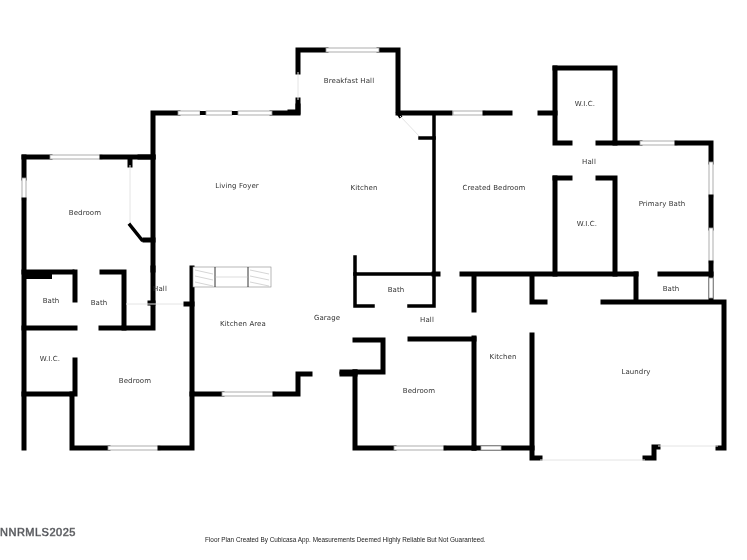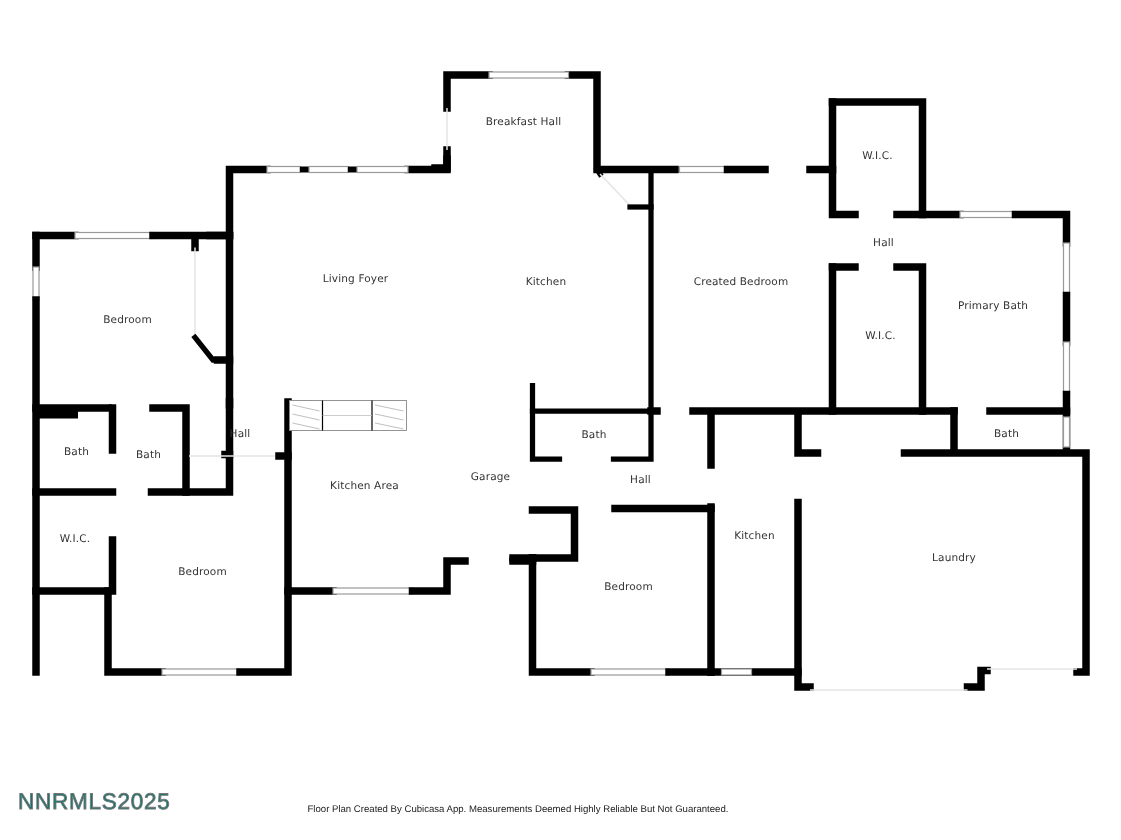--- a/index.html
+++ b/index.html
@@ -1,21 +1,21 @@
 <!DOCTYPE html>
 <html><head>
 <meta charset="utf-8">
 <style>
   html, body { margin:0; padding:0; background:#ffffff; }
   body { width:747px; height:560px; position:relative; overflow:hidden; font-family:"DejaVu Sans", sans-serif; }
   #plan { position:absolute; left:0; top:0; width:747px; height:560px; }
   .lbl { position:absolute; font-size:7px; color:#333; white-space:nowrap; transform:translate(-50%,-50%); letter-spacing:0.1px; }
   .footer { position:absolute; left:205px; top:536px; font-size:6.4px; color:#222; white-space:nowrap; font-family:"Liberation Sans", sans-serif; }
-  .wm { position:absolute; left:0; top:526px; font-size:15px; color:#0f766e; font-family:"Liberation Sans", sans-serif; letter-spacing:0.5px;
-        -webkit-text-stroke:0.6px #777; font-weight:300;padding-left:12px; }
+  .wm { position:absolute; left:0; top:526px; font-size:11px; color:#0f172a; font-family:"Liberation Sans", sans-serif; letter-spacing:0.5px;
+        -webkit-text-stroke:0.6px #777; font-weight:300; }
   .w { stroke:#000; stroke-width:5; fill:none; stroke-linecap:square; }
   .wt { stroke:#000; stroke-width:3.5; fill:none; stroke-linecap:square; }
   .win { fill:#fff; stroke:#999; stroke-width:0.8; }
   .door { stroke:#e4e4e4; stroke-width:1; fill:none; }
 </style>
 </head>
 <body>
 
 <svg id="plan" viewBox="0 0 747 560" xmlns="http://www.w3.org/2000/svg">
 

